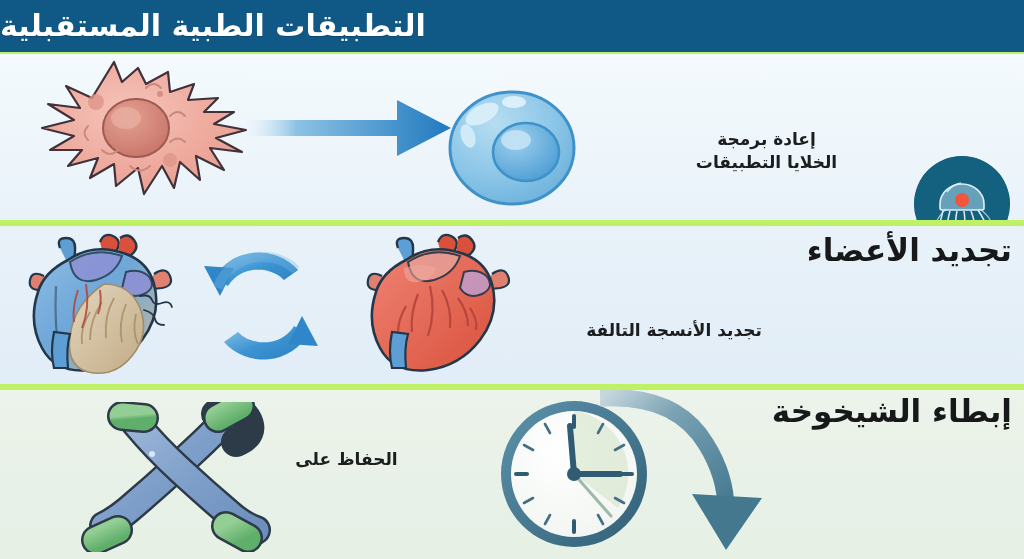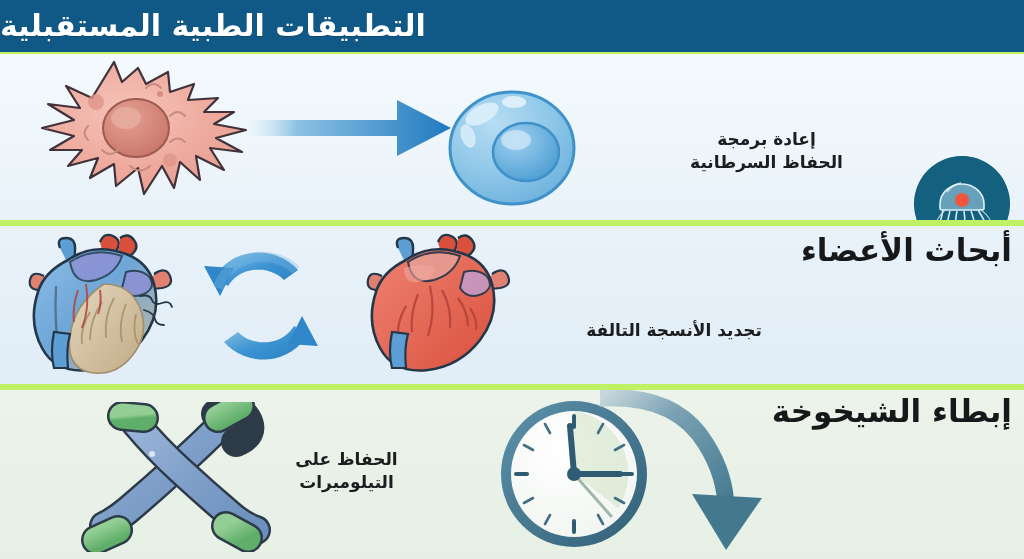--- a/index.html
+++ b/index.html
@@ -156,21 +156,21 @@
         <path d="M50 55 q2 14 -1 22" fill="none" stroke="#dff0f8" stroke-width="1.5"></path>
         <path d="M57 55 q5 13 3 20" fill="none" stroke="#dff0f8" stroke-width="1.5"></path>
         <path d="M64 54 q7 11 9 17" fill="none" stroke="#dff0f8" stroke-width="1.5"></path>
         <path d="M32 53 q-8 8 -10 14" fill="none" stroke="#cfe7f2" stroke-width="1.2" opacity=".8"></path>
         <path d="M66 53 q9 7 11 13" fill="none" stroke="#cfe7f2" stroke-width="1.2" opacity=".8"></path>
       </svg>
     </div>
 
     <div class="row-sub s1">
       <div>إعادة برمجة</div>
-      <div>الحفاظ السرطانية</div>
+      <div>الخلايا التطبيقات</div>
     </div>
   </div>
 
   <div class="row row-2">
 
     <div class="art" style="left:8px;top:2px;">
       <svg width="510" height="158" viewBox="0 0 510 158">
         <defs>
           <linearGradient id="dmg" x1="0" y1="0" x2="1" y2="1">
             <stop offset="0%" stop-color="#8fbde6"></stop>
@@ -246,21 +246,21 @@
             <path d="M72 66 q-8 20 -6 38"></path>
             <path d="M112 70 q10 14 10 28"></path>
             <path d="M60 78 q-8 14 -8 26"></path>
             <path d="M124 80 q8 12 6 22"></path>
           </g>
           <path d="M46 104 q-4 20 0 36 l14 0 q-2 -20 2 -34 Z" fill="#5d9fd4" stroke="#23374a" stroke-width="2.2"></path>
         </g>
       </svg>
     </div>
 
-    <div class="row-title t2">أبحاث الأعضاء</div>
+    <div class="row-title t2">تجديد الأعضاء</div>
     <div class="row-sub s2">
       <div>تجديد الأنسجة التالفة</div>
     </div>
   </div>
 
   <div class="row row-3">
 
     <div class="art" style="left:40px;top:12px;">
       <svg width="290" height="150" viewBox="0 0 290 150">
         <defs>
@@ -347,17 +347,16 @@
           </linearGradient>
         </defs>
         <path d="M2 8 q74 -4 104 46 q20 32 20 66" fill="none" stroke="url(#ca)" stroke-width="17" stroke-linecap="round"></path>
         <path d="M92 104 l70 4 l-36 52 Z" fill="#44788f"></path>
       </svg>
     </div>
 
     <div class="row-title t3">إبطاء الشيخوخة</div>
     <div class="row-sub s3">
       <div>الحفاظ على</div>
-      <div>التيلوميرات</div>
     </div>
   </div>
 
 </div>
 
 </body></html>

